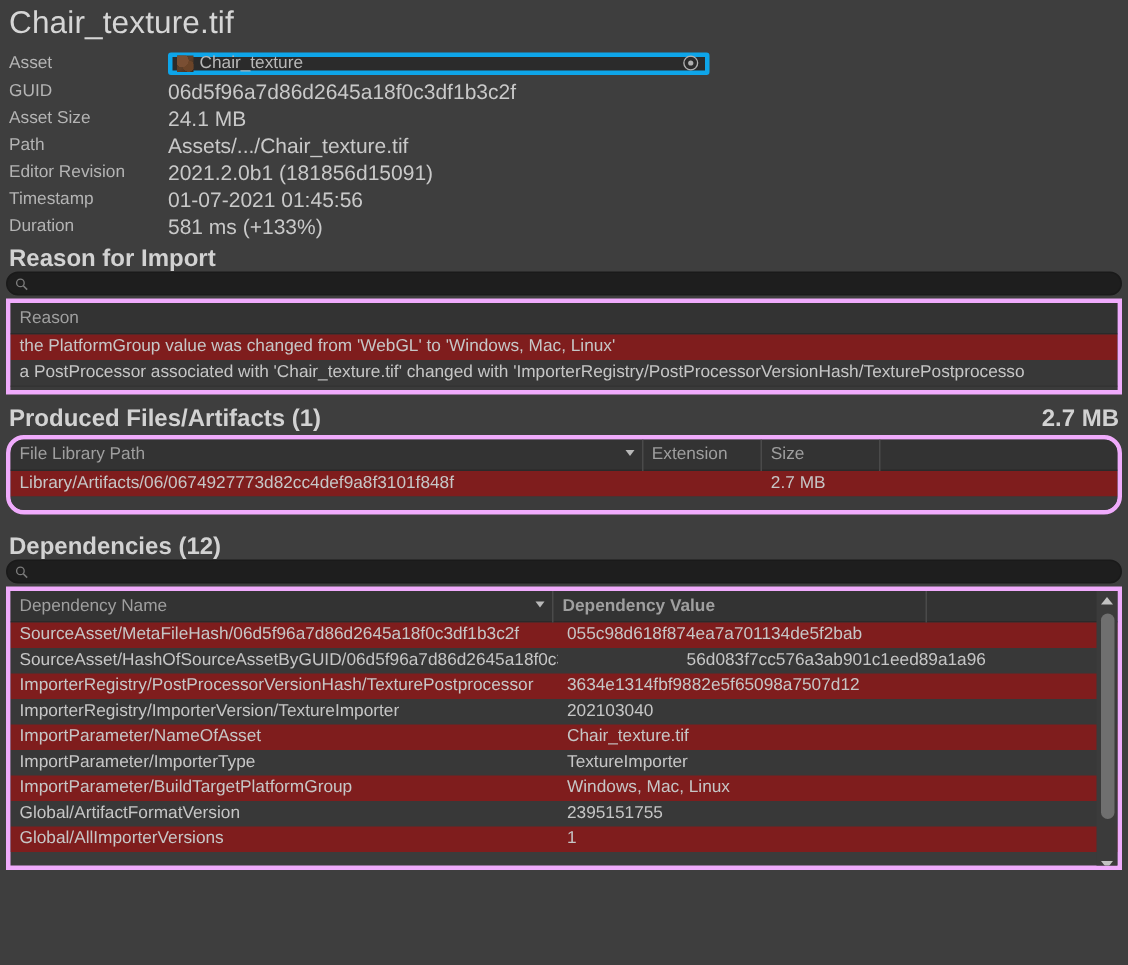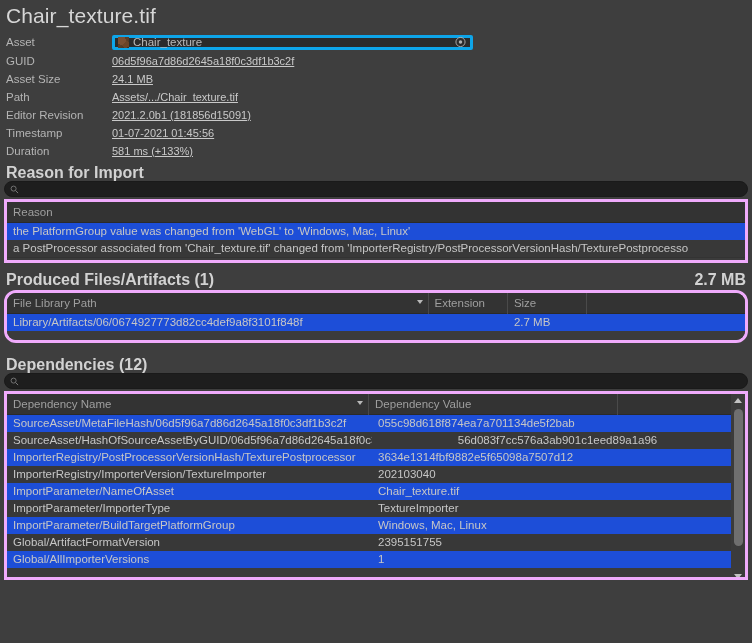--- a/index.html
+++ b/index.html
@@ -34,23 +34,22 @@
     padding-left: 6px;
   }
   .info-label {
     width: 106px;
     flex: 0 0 106px;
     color: #b4b4b4;
     font-size: 11.5px;
   }
   .info-value {
     color: #c9c9c9;
-    font-size: 11px;
+    font-size: 14px;
     white-space: nowrap;
-    text-decoration: underline;
   }
 
   
   .objfield-row { height: 20px; }
   .objfield {
     position: relative;
     width: 361px;
     height: 15px;
     background: #2b2b2b;
     border: 3px solid #0ea5e9;
@@ -158,21 +157,21 @@
   }
 
   .row {
     display: flex;
     height: 17px;
     align-items: center;
     box-sizing: border-box;
     white-space: nowrap;
     overflow: hidden;
   }
-  .row.odd  { background: #1d4ed8; }
+  .row.odd  { background: #7f1d1d; }
   .row.even { background: #383838; }
   .cell {
     padding-left: 6px;
     box-sizing: border-box;
     color: #c6c6c6;
     font-size: 11.5px;
     overflow: hidden;
     white-space: nowrap;
     height: 17px;
     line-height: 17px;
@@ -288,21 +287,21 @@
   </div>
 
   <div class="panel" style="height:64px;">
     <div class="thead">
       <div class="th nosep" style="width:744px;">Reason</div>
     </div>
     <div class="row odd">
       <div class="cell" style="width:744px;">the PlatformGroup value was changed from 'WebGL' to 'Windows, Mac, Linux'</div>
     </div>
     <div class="row even">
-      <div class="cell" style="width:744px;">a PostProcessor associated from 'Chair_texture.tif' changed from 'ImporterRegistry/PostProcessorVersionHash/TexturePostprocesso</div>
+      <div class="cell" style="width:744px;">a PostProcessor associated with 'Chair_texture.tif' changed with 'ImporterRegistry/PostProcessorVersionHash/TexturePostprocesso</div>
     </div>
     <div class="hscroll">
       <div class="arrow-l">
           <div class="tri-l"></div>
         </div>
       <div class="htrack">
         <div class="hthumb" style="width:662px;"></div>
       </div>
       <div class="arrow-r">
           <div class="tri-r"></div>
@@ -345,21 +344,21 @@
     </svg>
     <input type="text" placeholder="" style="">
   </div>
 
   <div class="panel" style="height:189px;">
     <div class="thead">
       <div class="th" style="width:365px;">
         <span>Dependency Name</span>
         <span class="sort-caret"></span>
       </div>
-      <div class="th" style="width:251px;">Dependency Value</div>
+      <div class="th" style="width:251px;font-weight:bold;">Dependency Value</div>
       <div class="th nosep" style="width:128px;"></div>
     </div>
 
     <div class="row odd">
       <div class="cell" style="width:365px;">SourceAsset/MetaFileHash/06d5f96a7d86d2645a18f0c3df1b3c2f</div>
       <div class="cell" style="width:365px;">055c98d618f874ea7a701134de5f2bab</div>
     </div>
     <div class="row even">
       <div class="cell" style="width:365px;">SourceAsset/HashOfSourceAssetByGUID/06d5f96a7d86d2645a18f0c3df1b3c2f</div>
       <div class="cell" style="width:365px;text-align:center;">56d083f7cc576a3ab901c1eed89a1a96</div>

